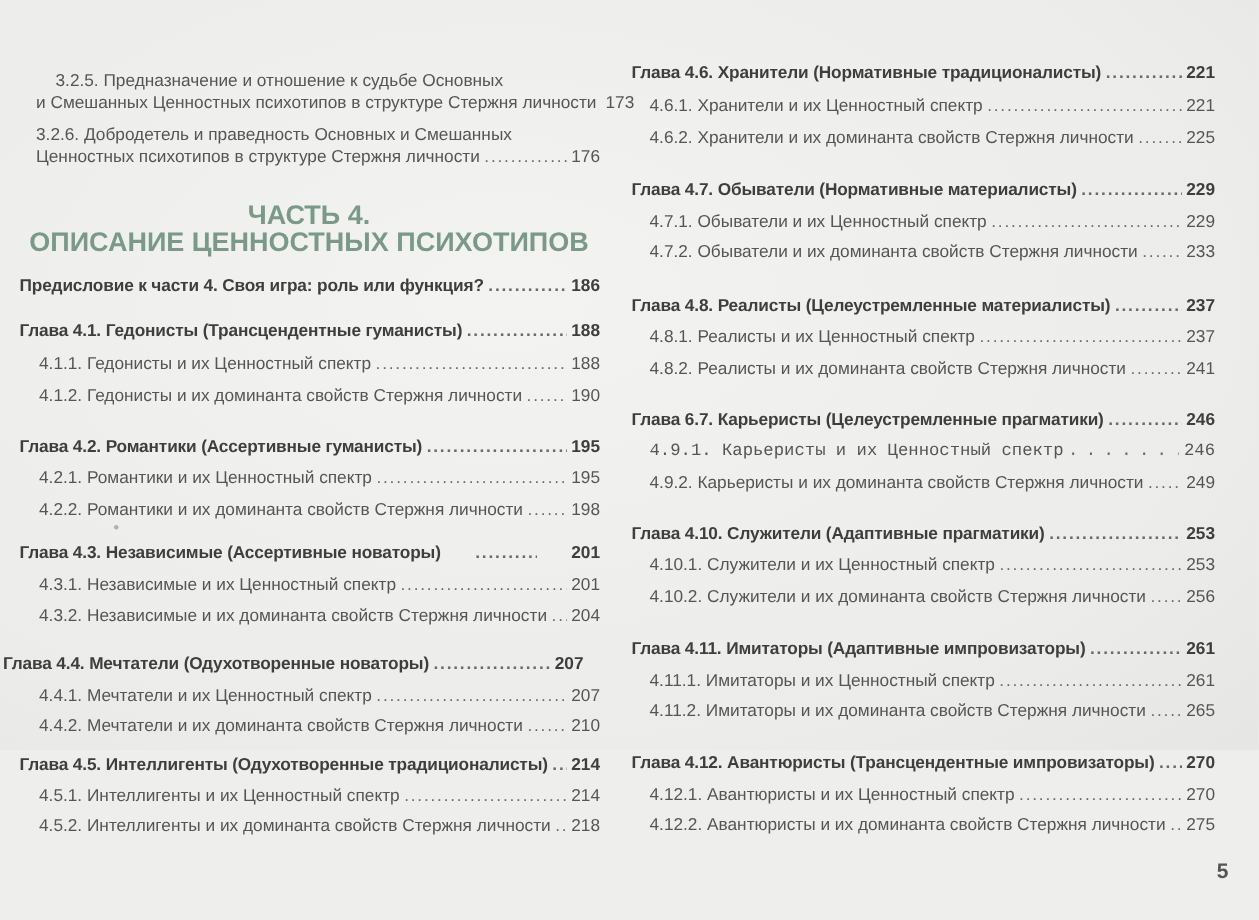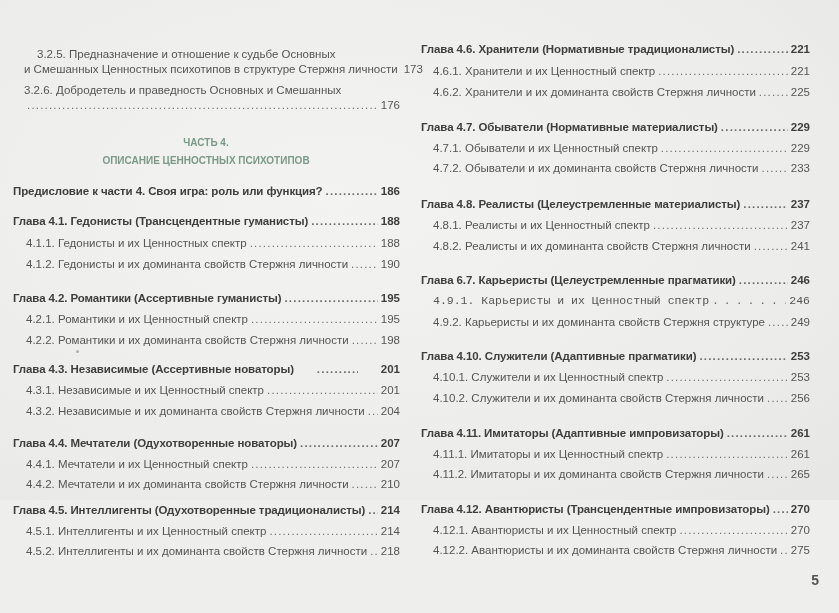--- a/index.html
+++ b/index.html
@@ -57,21 +57,21 @@
     .chap .t { letter-spacing: -0.1px; }
     .sub { color: #555; font-weight: normal; }
     .plain { color: #555; }
 
     .part-head {
       position: absolute;
       left: 0; width: 412px;
       text-align: center;
       color: #7a9a87;
       font-weight: bold;
-      font-size: 10px;
+      font-size: 18px;
       line-height: 18px;
     }
     .page-num {
       position: absolute;
       right: 20px;
       top: 572px;
       font-weight: bold;
       font-size: 14px;
       color: #555;
     }
@@ -96,20 +96,21 @@
     <div class="row plain" style="left:24px; top:62px; width:376px;">
       <span class="t">и Смешанных Ценностных психотипов в структуре Стержня личности</span>
       <span class="dots"></span>
       <span class="p">173</span>
     </div>
 
     <div class="row plain" style="left:24px; top:83px; width:360px;">
       <span class="t">3.2.6. Добродетель и праведность Основных и Смешанных</span>
     </div>
     <div class="row plain" style="left:24px; top:98px; width:376px;">
+      <span class="t">Ценностных психотипов в структуре Стержня личности</span>
       <span class="dots"></span>
       <span class="p">176</span>
     </div>
 
     <div class="part-head" style="top:134px;">
       <div>ЧАСТЬ 4.</div>
       <div>ОПИСАНИЕ ЦЕННОСТНЫХ ПСИХОТИПОВ</div>
     </div>
 
     <div class="row chap" style="left:13px; top:184px; width:387px;">
@@ -117,21 +118,21 @@
       <span class="dots"></span>
       <span class="p">186</span>
     </div>
 
     <div class="row chap" style="left:13px; top:214px; width:387px;">
       <span class="t">Глава 4.1. Гедонисты (Трансцендентные гуманисты)</span>
       <span class="dots"></span>
       <span class="p">188</span>
     </div>
     <div class="row sub" style="left:26px; top:236px; width:374px;">
-      <span class="t">4.1.1. Гедонисты и их Ценностных спектр</span>
+      <span class="t">4.1.1. Гедонисты и их Ценностный спектр</span>
       <span class="dots"></span>
       <span class="p">188</span>
     </div>
     <div class="row sub" style="left:26px; top:257px; width:374px;">
       <span class="t">4.1.2. Гедонисты и их доминанта свойств Стержня личности</span>
       <span class="dots"></span>
       <span class="p">190</span>
     </div>
 
     <div class="row chap" style="left:13px; top:291px; width:387px;">
@@ -161,21 +162,21 @@
       <span class="t">4.3.1. Независимые и их Ценностный спектр</span>
       <span class="dots"></span>
       <span class="p">201</span>
     </div>
     <div class="row sub" style="left:26px; top:404px; width:374px;">
       <span class="t">4.3.2. Независимые и их доминанта свойств Стержня личности</span>
       <span class="dots"></span>
       <span class="p">204</span>
     </div>
 
-    <div class="row chap" style="left:13px; top:436px; width:387px;">
+    <div class="row chap" style="left:2px; top:436px; width:387px;">
       <span class="t">Глава 4.4. Мечтатели (Одухотворенные новаторы)</span>
       <span class="dots"></span>
       <span class="p">207</span>
     </div>
     <div class="row sub" style="left:26px; top:457px; width:374px;">
       <span class="t">4.4.1. Мечтатели и их Ценностный спектр</span>
       <span class="dots"></span>
       <span class="p">207</span>
     </div>
     <div class="row sub" style="left:26px; top:477px; width:374px;">
@@ -255,21 +256,21 @@
       <span class="t">Глава 6.7. Карьеристы (Целеустремленные прагматики)</span>
       <span class="dots"></span>
       <span class="p">246</span>
     </div>
     <div class="row sub" style="left:18px; top:294px; width:377px;font-family:Liberation Mono, monospace;">
       <span class="t">4.9.1. Карьеристы и их Ценностный спектр</span>
       <span class="dots"></span>
       <span class="p">246</span>
     </div>
     <div class="row sub" style="left:18px; top:315px; width:377px;">
-      <span class="t">4.9.2. Карьеристы и их доминанта свойств Стержня структуре</span>
+      <span class="t">4.9.2. Карьеристы и их доминанта свойств Стержня личности</span>
       <span class="dots"></span>
       <span class="p">249</span>
     </div>
 
     <div class="row chap" style="left:6px; top:349px; width:389px;">
       <span class="t">Глава 4.10. Служители (Адаптивные прагматики)</span>
       <span class="dots"></span>
       <span class="p">253</span>
     </div>
     <div class="row sub" style="left:18px; top:370px; width:377px;">

